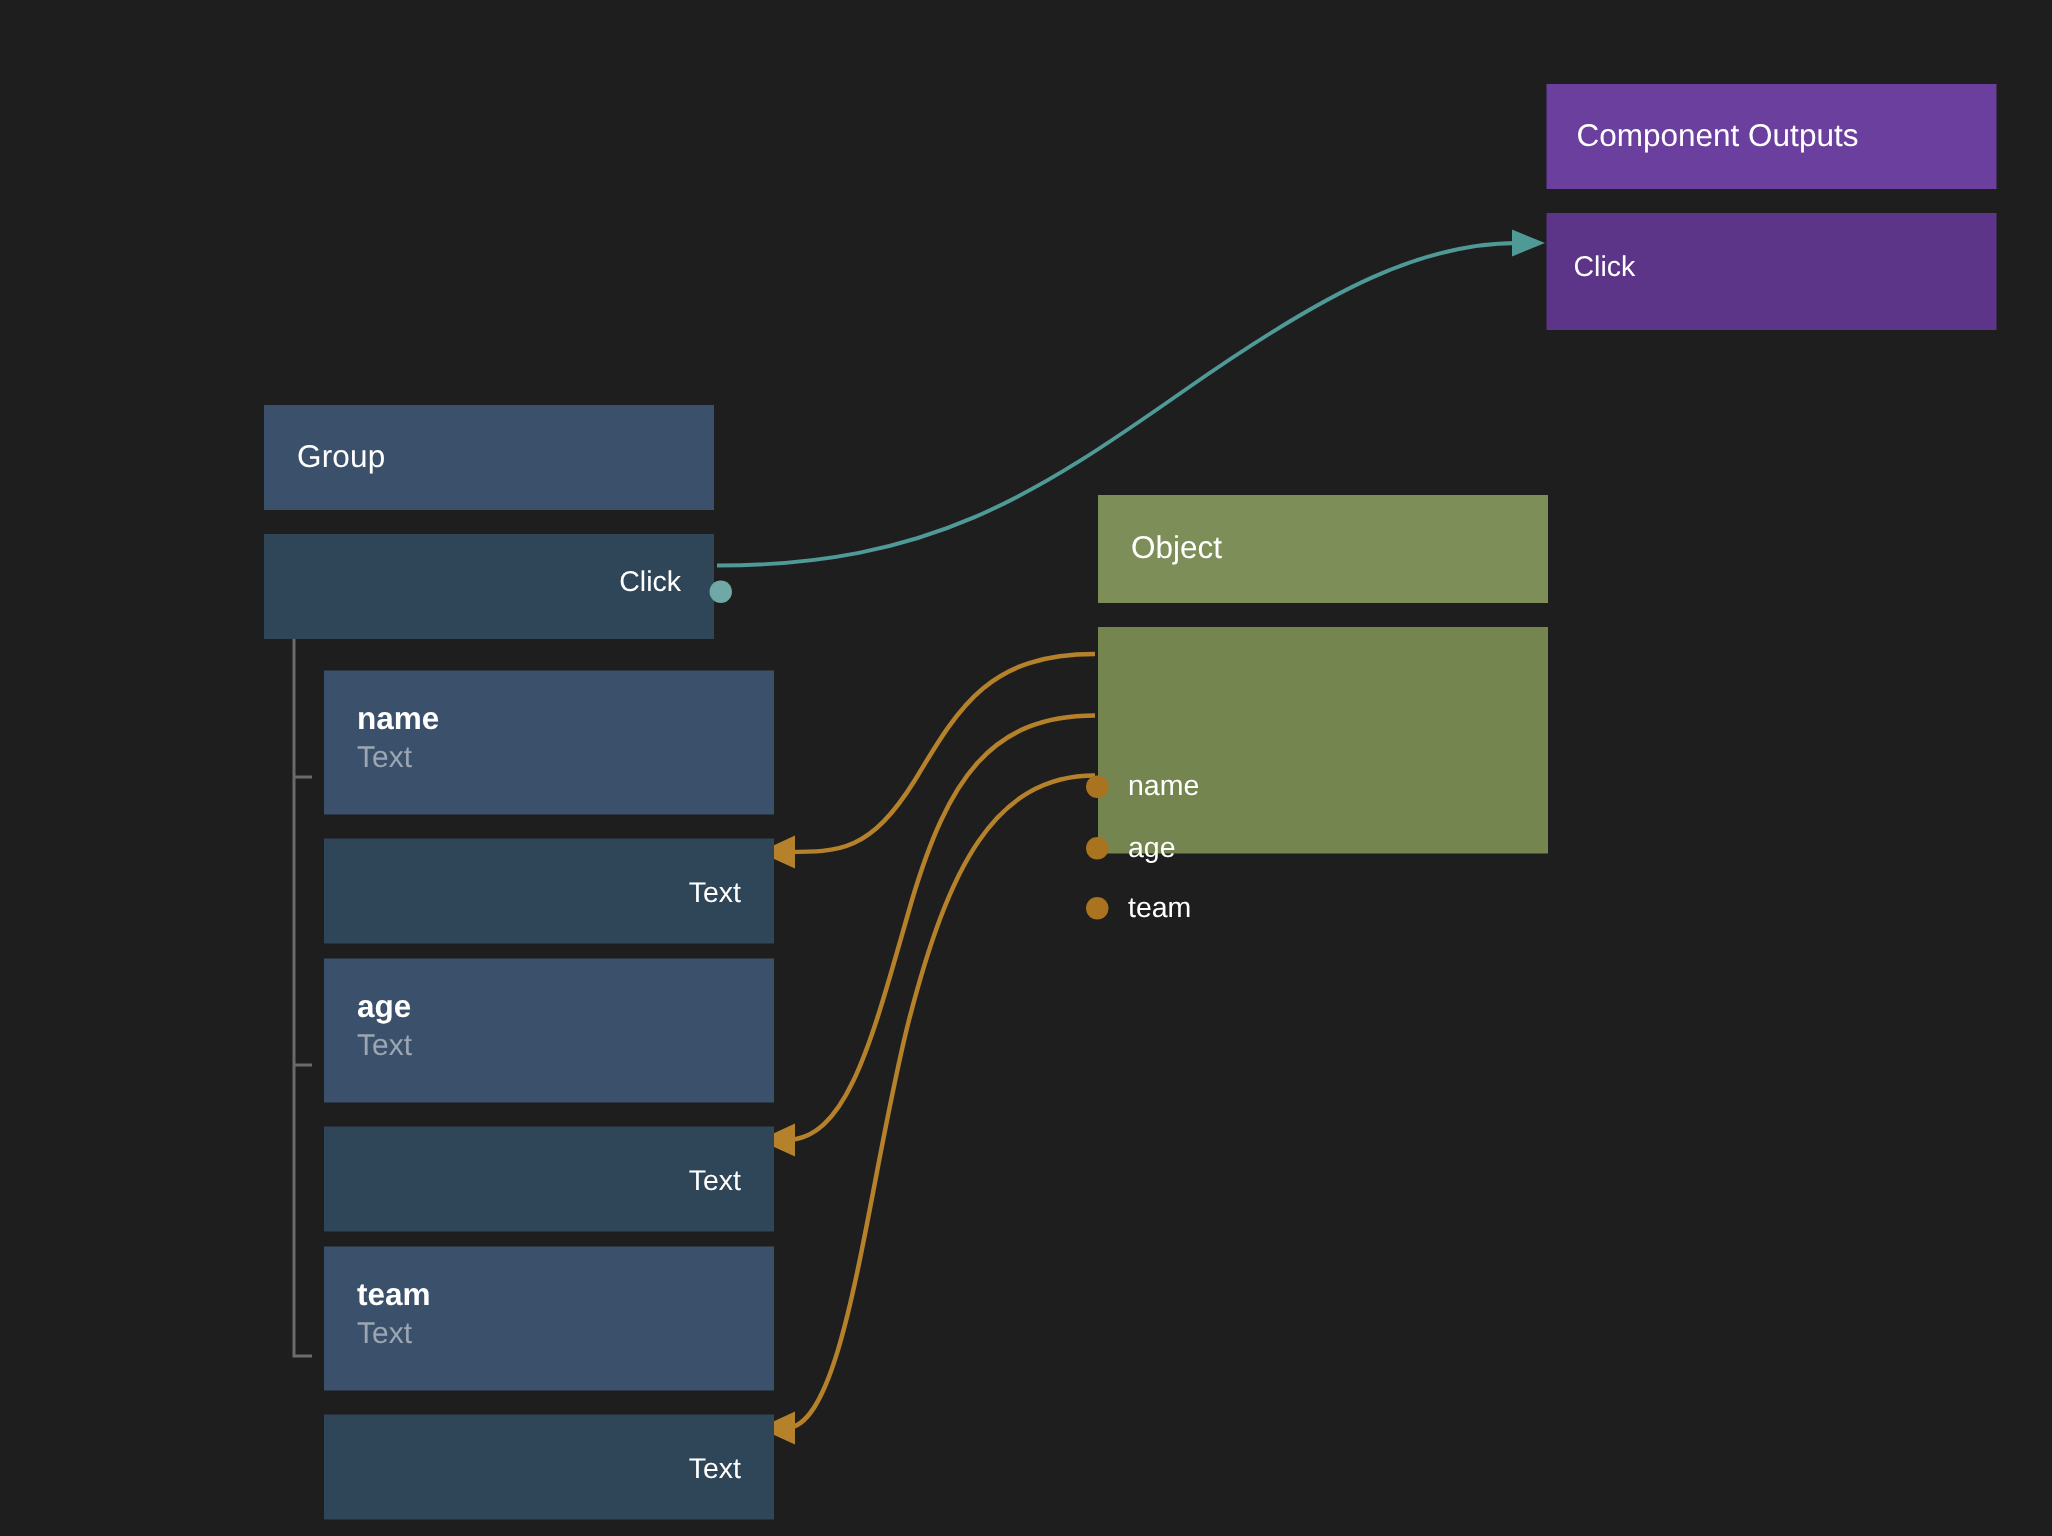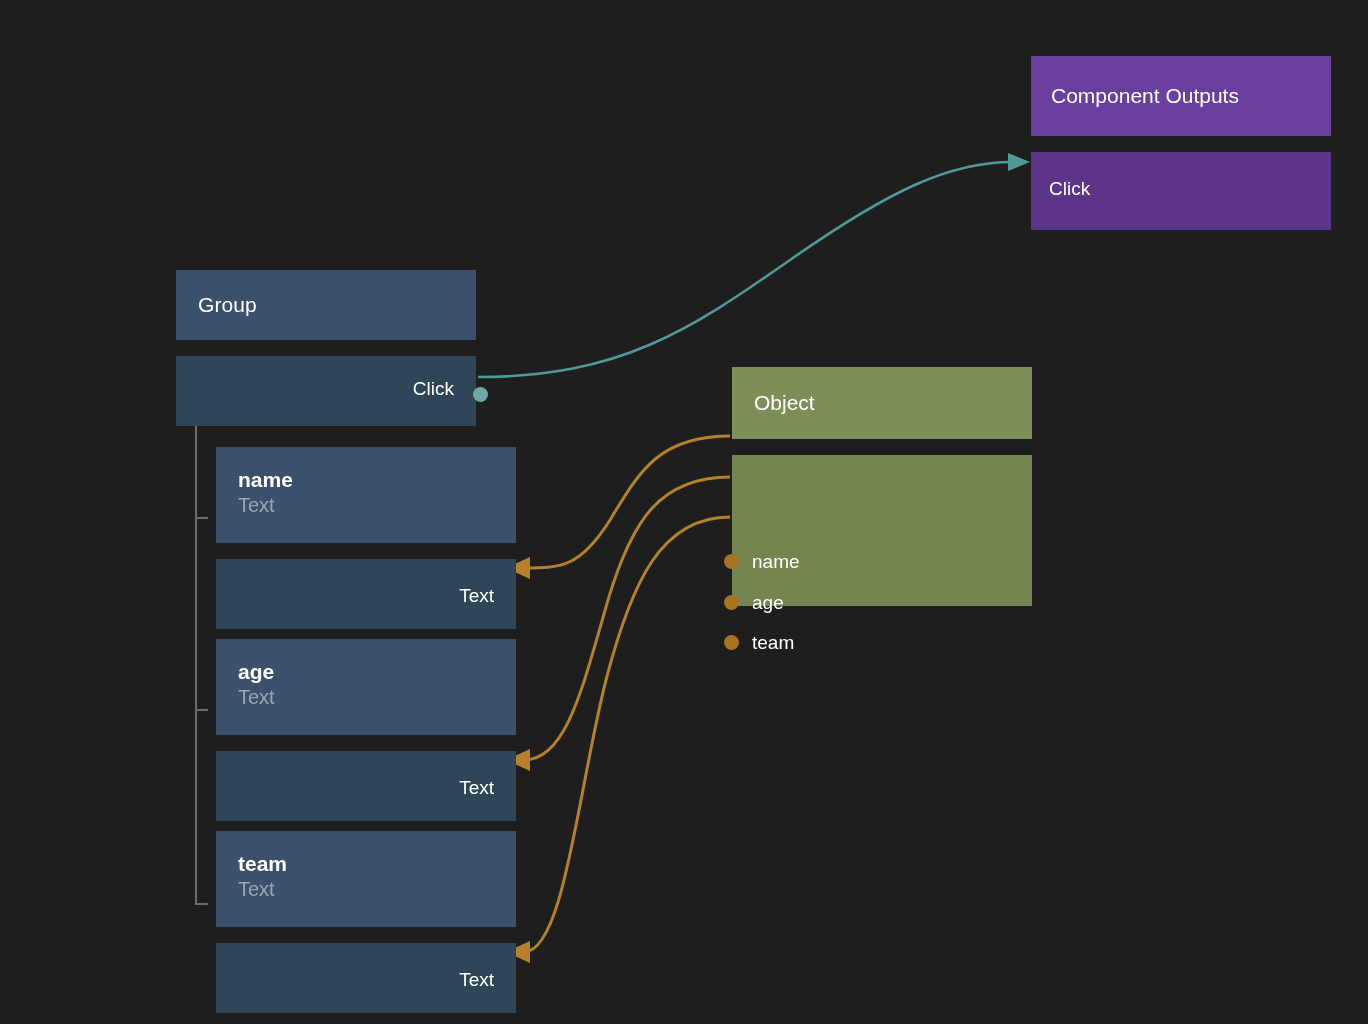--- a/index.html
+++ b/index.html
@@ -77,21 +77,21 @@
     font-weight: bold;
     display: block;
   }
   .field-subtitle {
     color: #9aa6b1;
     font-size: 20px;
     display: block;
   }
 
   
-  .green .node-header { background: #7e8e59; margin-top: 37px; }
+  .green .node-header { background: #7e8e59; }
   .green .node-body   { background: #75854f; }
   .object-title {
     color: #ffffff;
     font-size: 21px;
     padding-left: 22px;
   }
   .out-row {
     position: absolute;
     left: 20px;
     color: #ffffff;
@@ -140,21 +140,21 @@
     <polygon points="506,952 530,941 530,963" fill="#b5812a"></polygon>
   </svg>
 
   <svg id="tree-bracket" style="left:188px; top:412px; width:24px; height:500px;" viewBox="0 0 24 500" width="24" height="500">
     <path d="M 8 6 L 8 492 L 20 492" fill="none" stroke="#6b6b6b" stroke-width="2"></path>
     <path d="M 8 106 L 20 106" fill="none" stroke="#6b6b6b" stroke-width="2"></path>
     <path d="M 8 298 L 20 298" fill="none" stroke="#6b6b6b" stroke-width="2"></path>
   </svg>
 
   <div class="node purple" style="left:1031px; top:56px; width:300px;">
-    <div class="node-header" style="height:80px;">
+    <div class="node-header" style="height:70px;">
       <span class="co-title">Component Outputs</span>
     </div>
     <div class="node-body" style="height:78px;">
       <span class="co-row" style="top:26px;">Click</span>
     </div>
   </div>
 
   <div class="node blue" style="left:176px; top:270px; width:300px;">
     <div class="node-header" style="height:70px;text-align:center;">
       <span class="group-title">Group</span>

